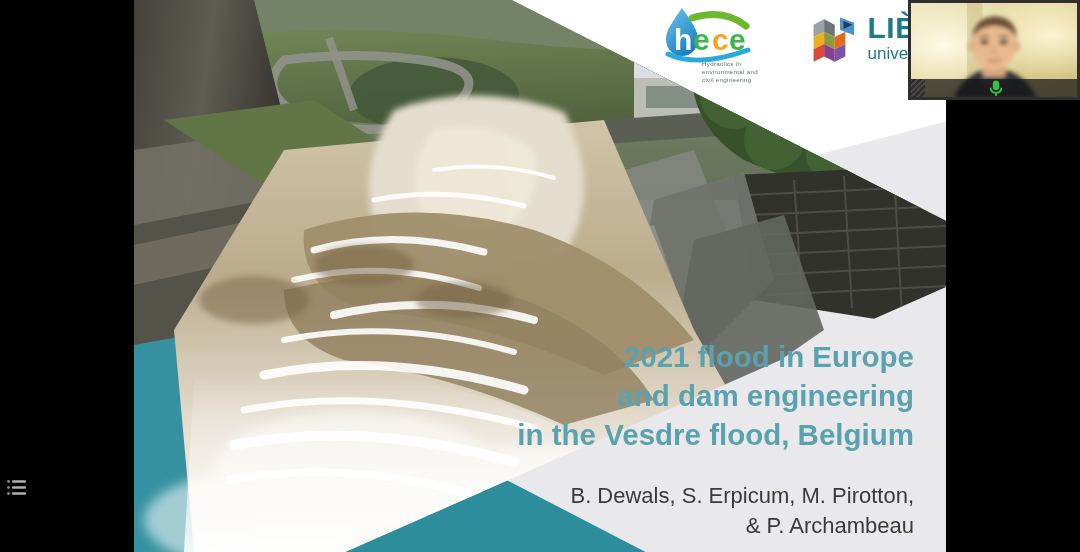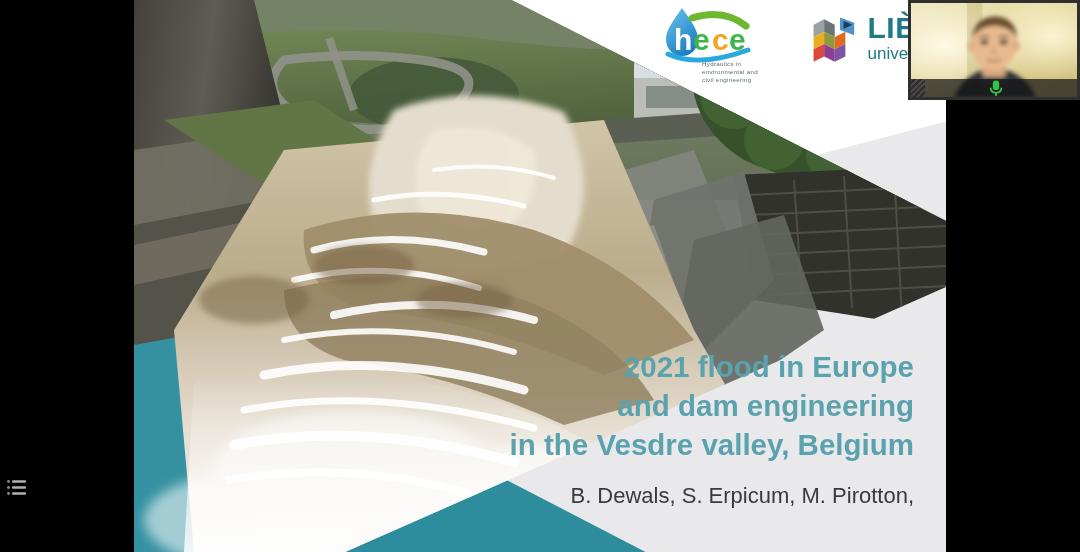--- a/index.html
+++ b/index.html
@@ -29,21 +29,21 @@
   .logos{position:absolute;top:6px;left:524px;display:flex;align-items:flex-start;gap:36px;z-index:6;}
   .logo-hece{position:relative;width:116px;height:78px;}
   .logo-hece svg{display:block;}
   .logo-uliege{position:relative;width:150px;height:62px;display:flex;align-items:center;gap:8px;}
   .uliege-mark{width:56px;height:56px;}
   .uliege-txt{display:flex;flex-direction:column;line-height:1;}
   .uliege-txt .l1{font-size:30px;font-weight:bold;color:#1f7a85;letter-spacing:.5px;}
   .uliege-txt .l2{font-size:17px;color:#1f7a85;margin-top:2px;}
 
   
-  .title-block{position:absolute;right:32px;top:348px;text-align:right;z-index:5;}
+  .title-block{position:absolute;right:32px;top:338px;text-align:right;z-index:5;}
   .title-block .tline{font-size:29.5px;font-weight:bold;color:#5ba2af;line-height:1.32;white-space:nowrap;}
   .authors{position:absolute;right:32px;top:481px;text-align:right;z-index:5;}
   .authors .aline{font-size:22px;color:#3a3a3a;line-height:1.35;white-space:nowrap;}
 
   
   #webcam{position:absolute;left:908px;top:0;width:172px;height:100px;
     border:3px solid #2f2f2f;box-sizing:border-box;overflow:hidden;background:#d9c98a;z-index:20;}
   #webcam svg{display:block;width:100%;height:100%;}
   .cam-label{position:absolute;left:0;bottom:0;height:18px;width:100%;
     background:rgba(20,20,20,.72);display:flex;align-items:center;gap:4px;padding-left:4px;box-sizing:border-box;}
@@ -236,25 +236,26 @@
         <div class="uliege-txt">
           <span class="l1">LIÈGE</span>
           <span class="l2">université</span>
         </div>
       </div>
     </div>
 
     <div class="title-block">
       <div class="tline">2021 flood in Europe</div>
       <div class="tline">and dam engineering</div>
-      <div class="tline">in the Vesdre  valley, Belgium</div>
+      <div class="tline">in the Vesdre  flood, Belgium</div>
     </div>
 
     <div class="authors">
       <div class="aline">B. Dewals, S. Erpicum, M. Pirotton,</div>
+      <div class="aline">&amp; P. Archambeau</div>
     </div>
 
   </div>
 
   <div id="webcam">
     <svg viewBox="0 0 172 100" preserveAspectRatio="xMidYMid slice" aria-hidden="true">
       <defs>
         <linearGradient id="wallbg" x1="0" y1="0" x2="1" y2="1">
           <stop offset="0" stop-color="#efe6c2"></stop>
             <stop offset="0.45" stop-color="#e4d79e"></stop>

